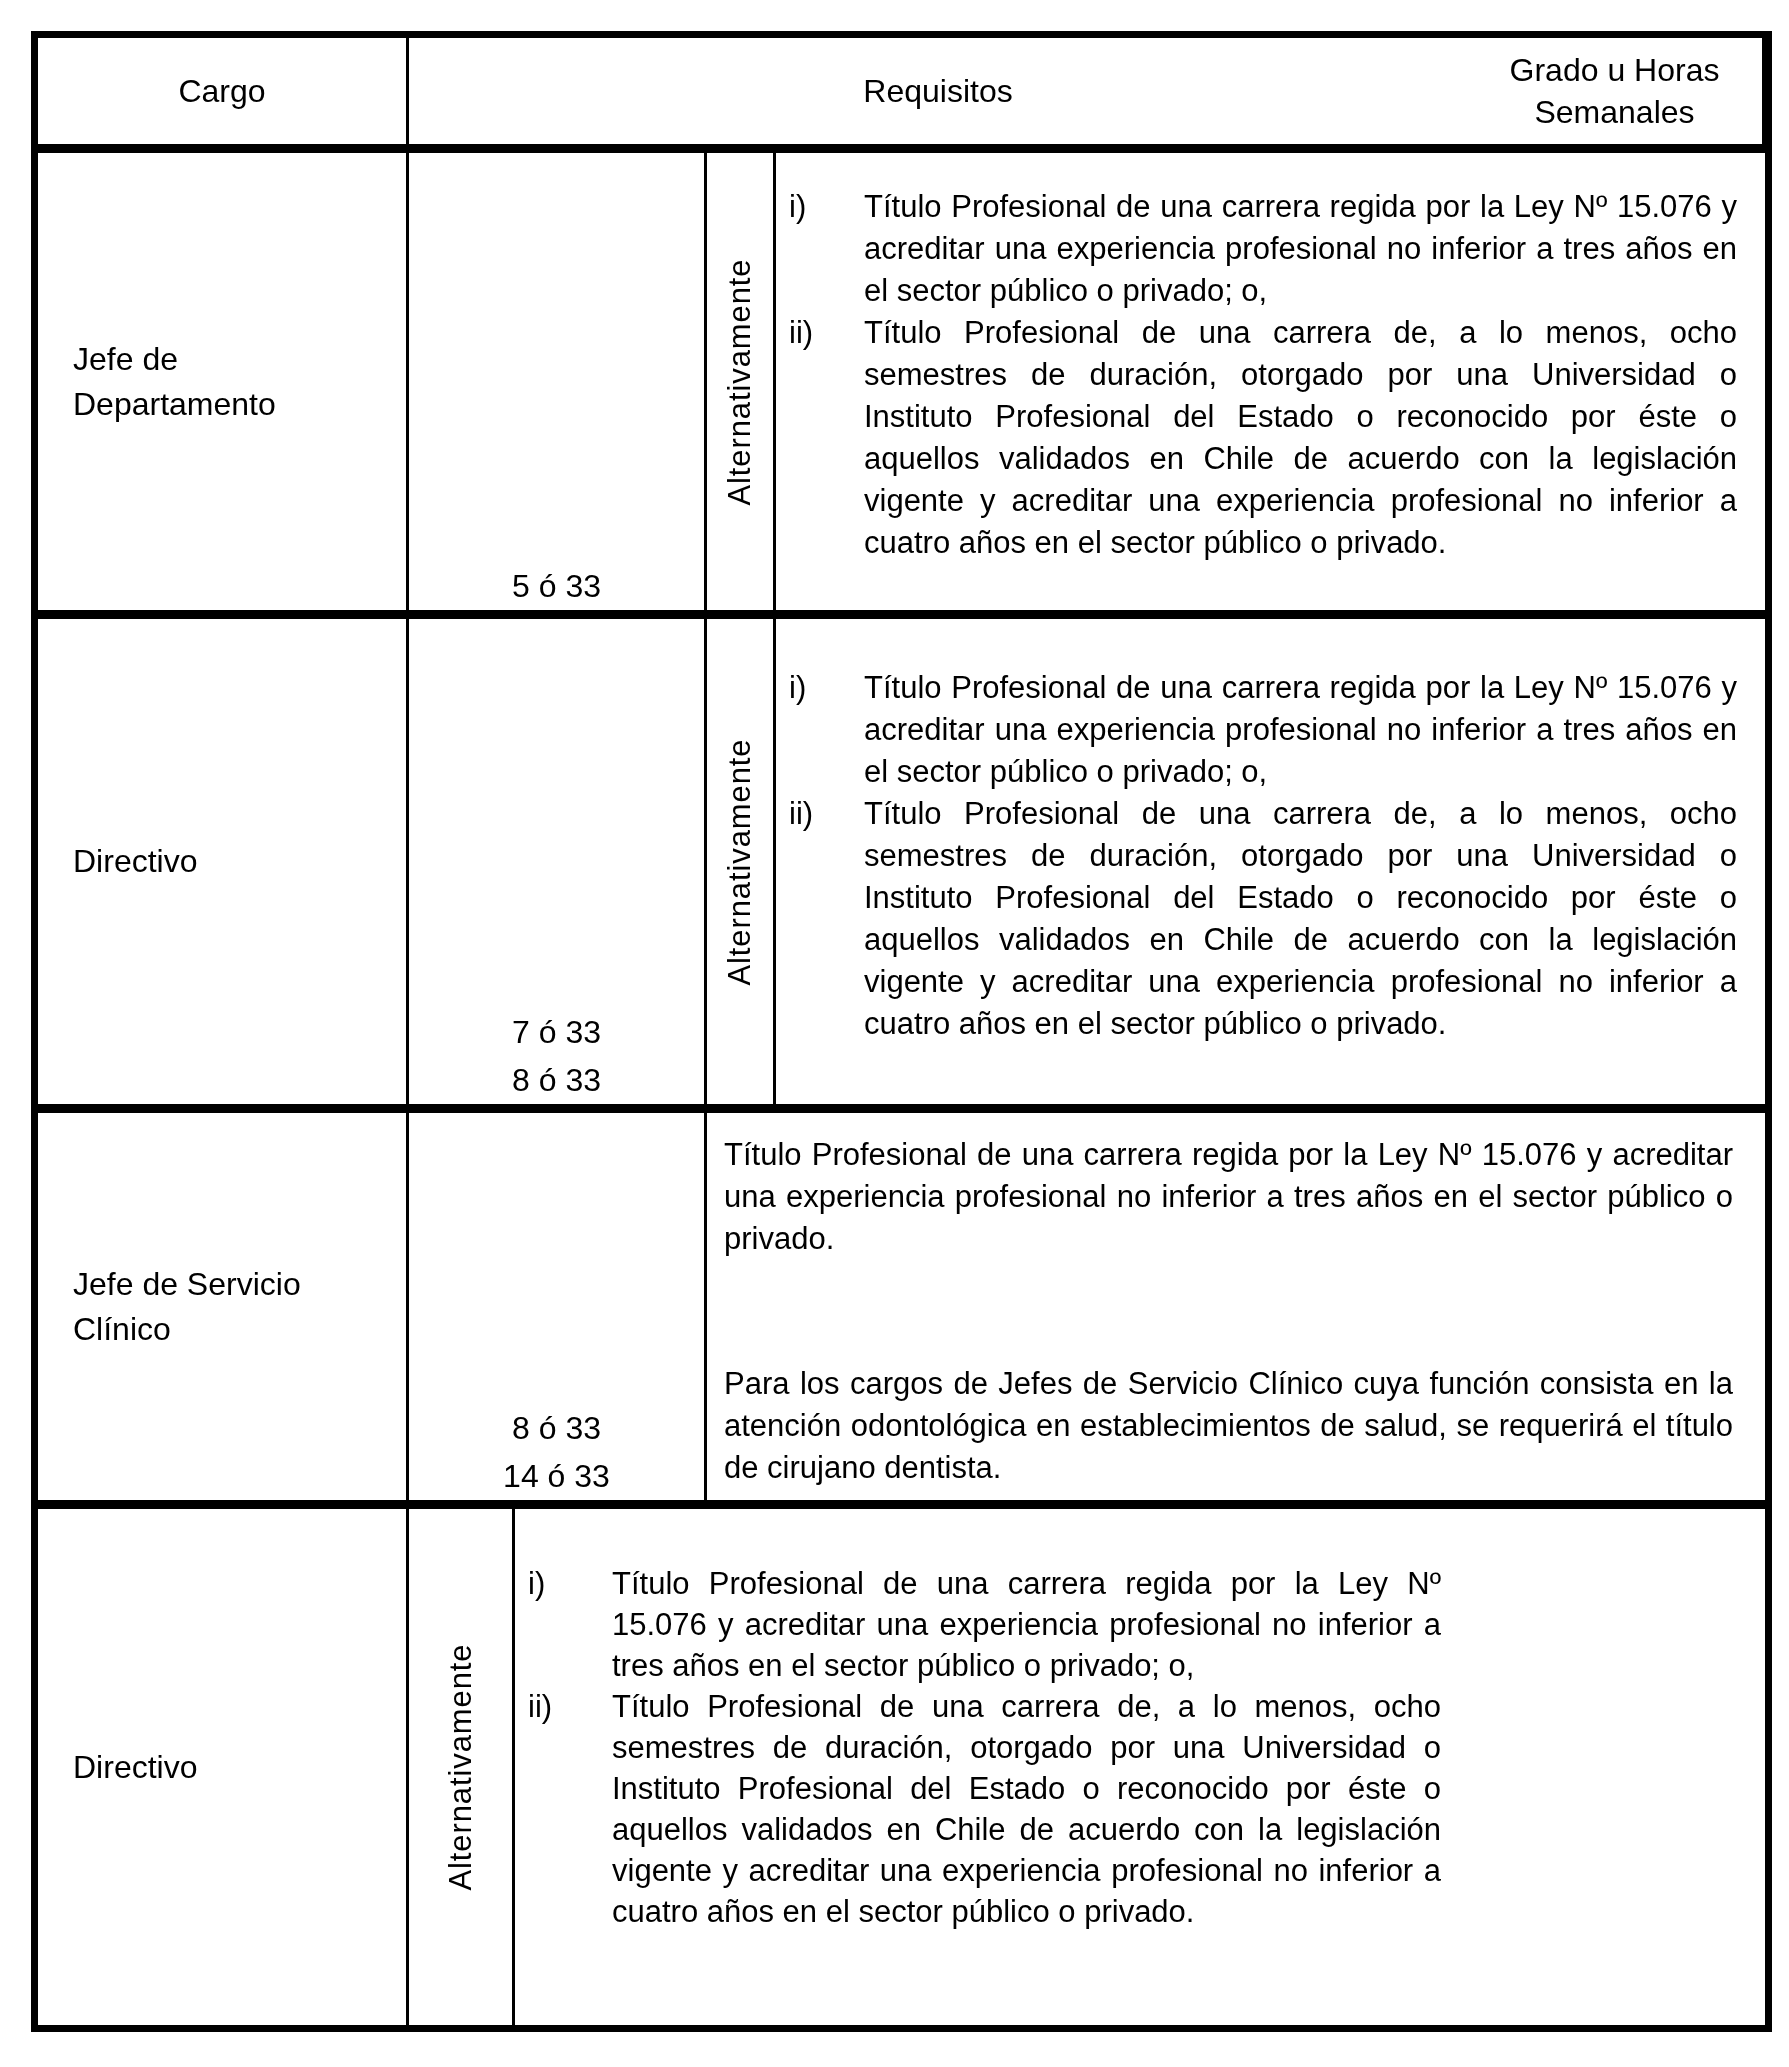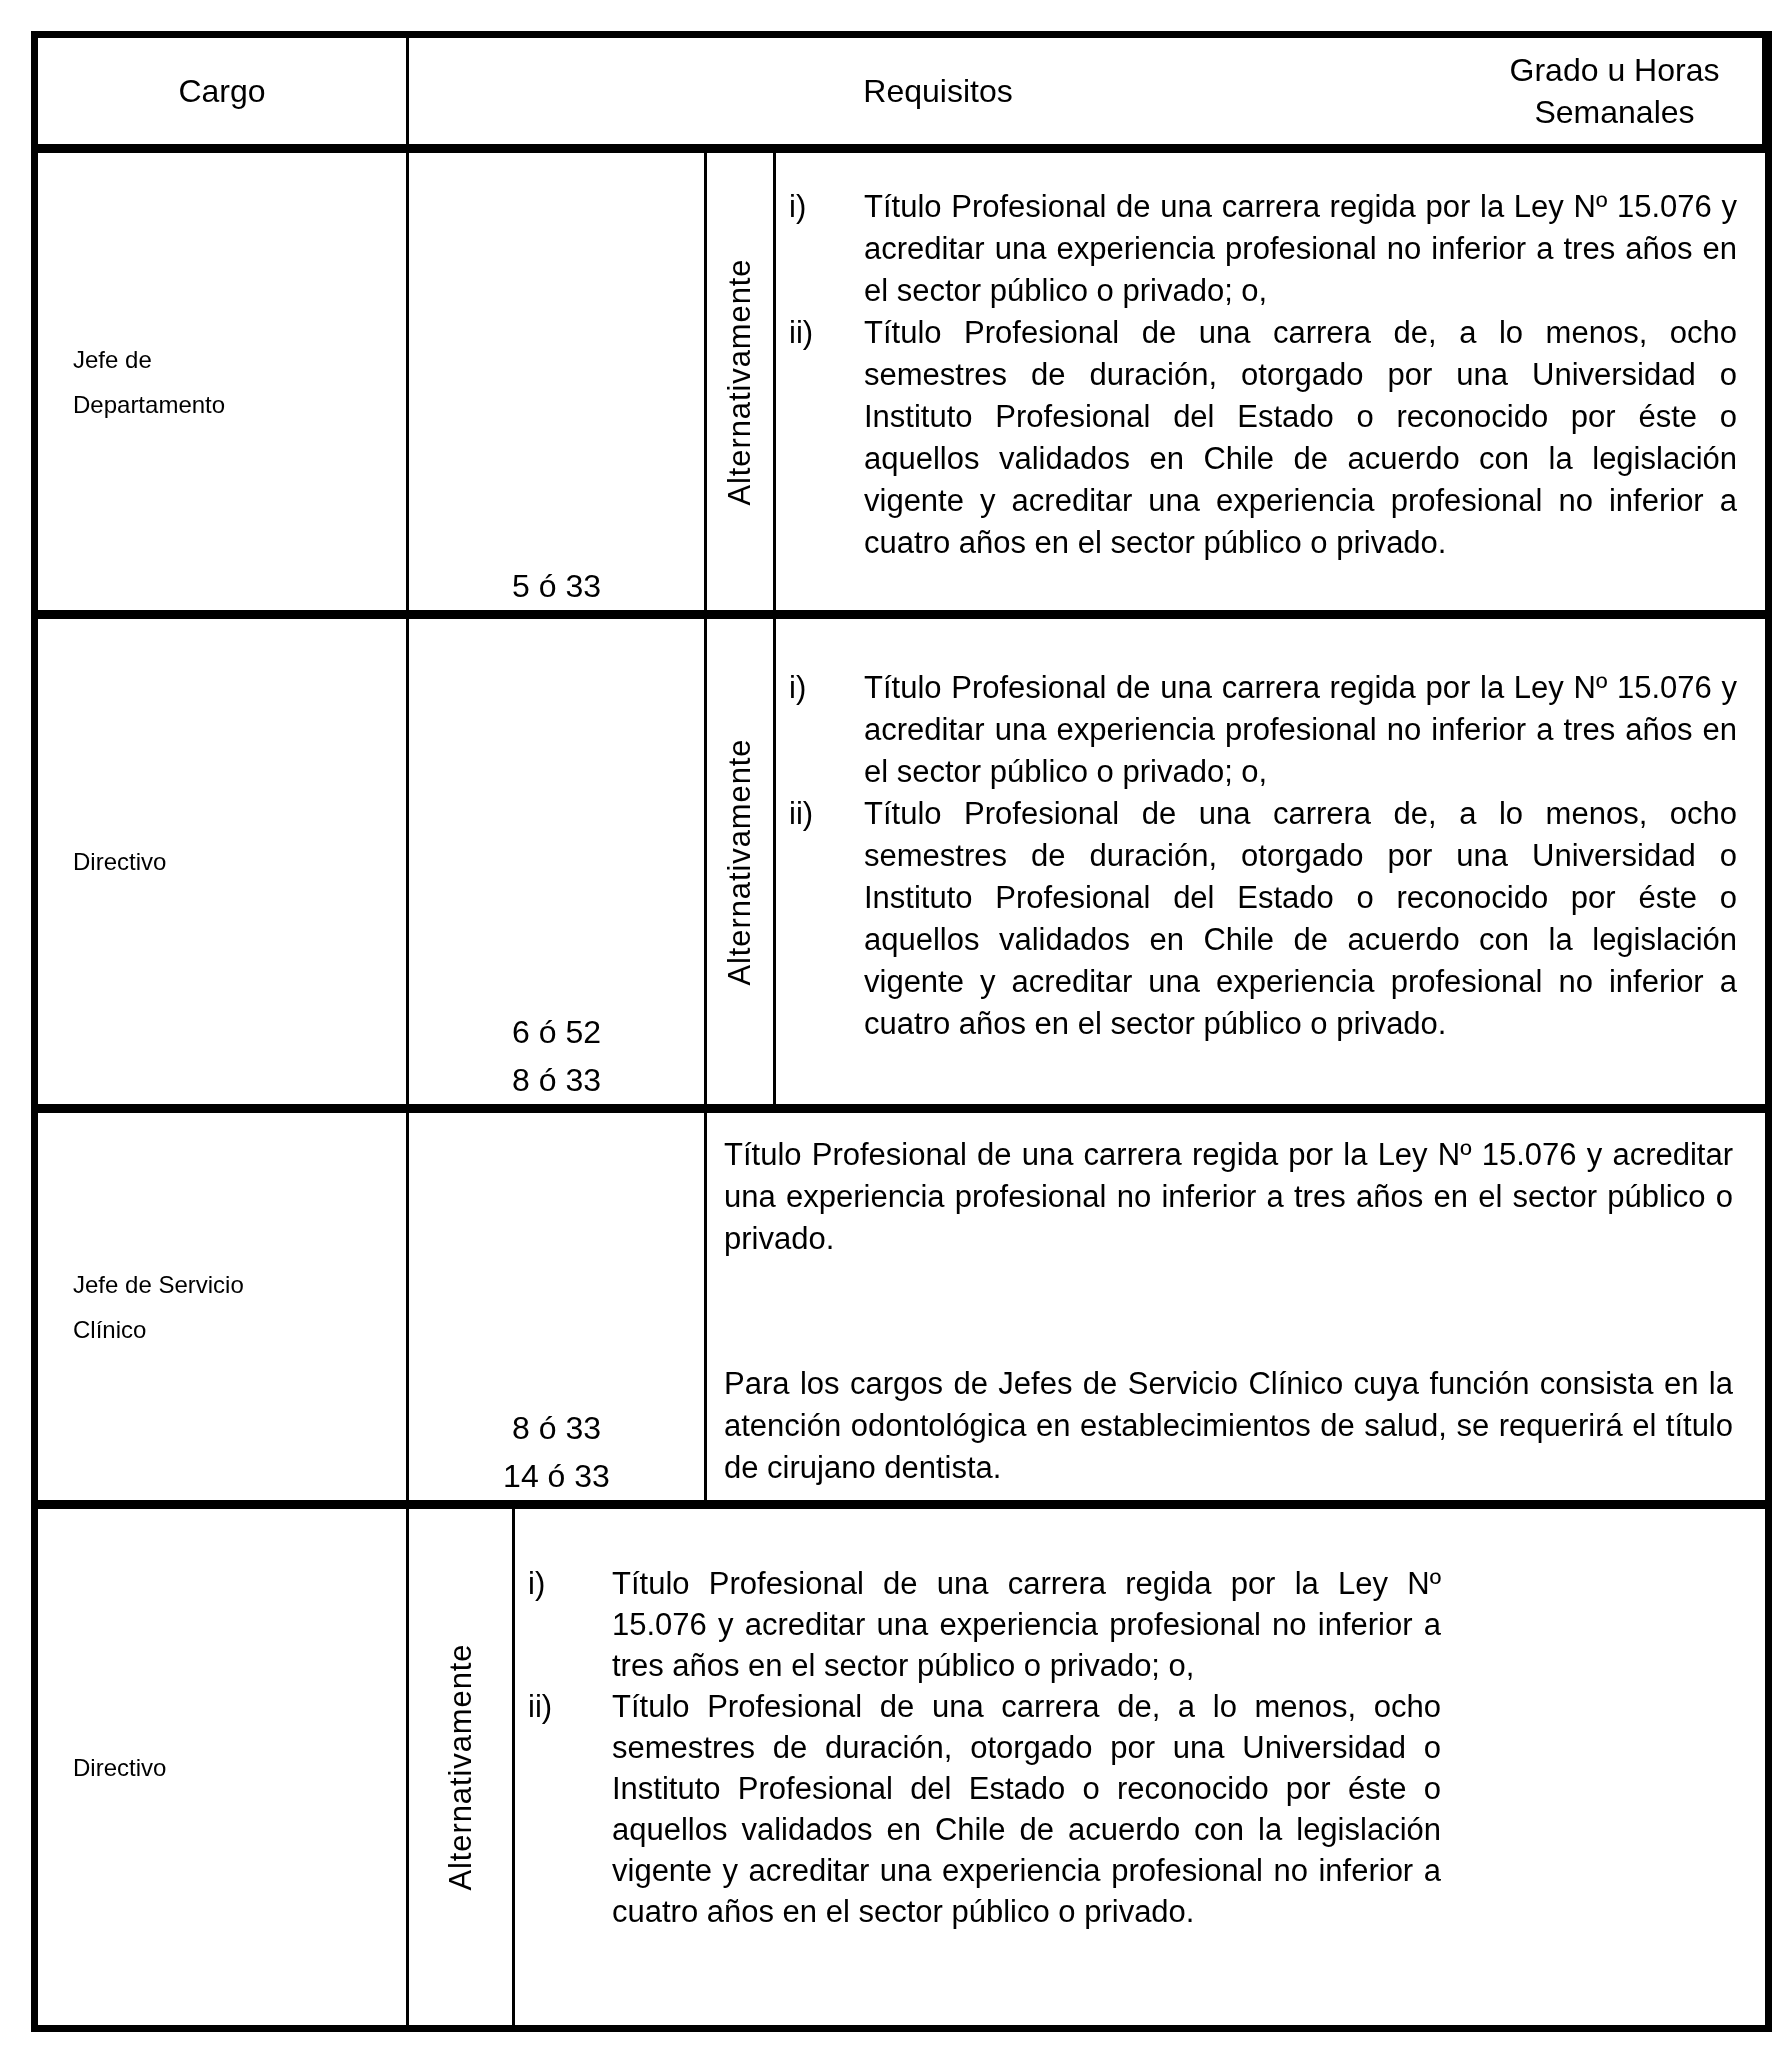--- a/index.html
+++ b/index.html
@@ -52,21 +52,21 @@
     line-height: 42px;
     white-space: pre-line;
   }
 
   
   .cargo {
     display: flex;
     flex-direction: column;
     justify-content: center;
     padding-left: 35px;
-    font-size: 24px;
+    font-size: 32px;
     line-height: 45px;
     white-space: pre-line;
   }
 
   
   .grado {
     display: flex;
     flex-direction: column;
     justify-content: flex-end;
     align-items: center;
@@ -150,21 +150,21 @@
             <span class="marker">ii)</span>
             <span>Título Profesional de una carrera de, a lo menos, ocho semestres de duración, otorgado por una Universidad o Instituto Profesional del Estado o reconocido por éste o aquellos validados en Chile de acuerdo con la legislación vigente y acreditar una experiencia profesional no inferior a cuatro años en el sector público o privado.</span>
           </div>
         </div>
       </div>
     </div>
 
     <div class="row r2">
       <div class="c c1 cargo">Directivo</div>
       <div class="c c2 grado">
-        <span>6 ó 52</span>
+        <span>7 ó 33</span>
         <span>8 ó 33</span>
       </div>
       <div class="c c3 req-split">
         <div class="altcell narrow">
           <span class="alt-label">Alternativamente</span>
         </div>
         <div class="items">
           <div class="item">
             <span class="marker">i)</span>
             <span>Título Profesional de una carrera regida por la Ley Nº 15.076 y acreditar una experiencia profesional no inferior a tres años en el sector público o privado; o,</span>

